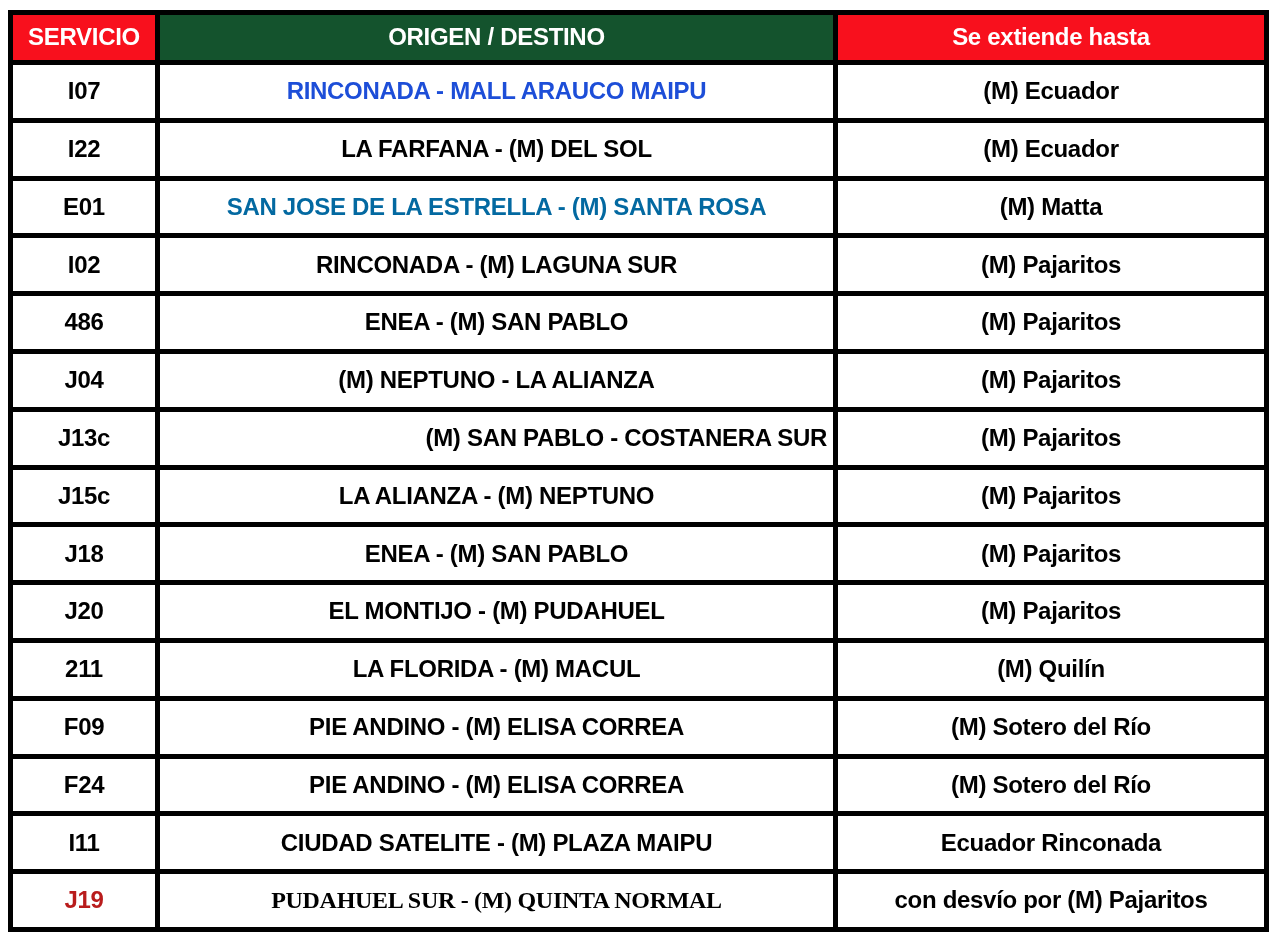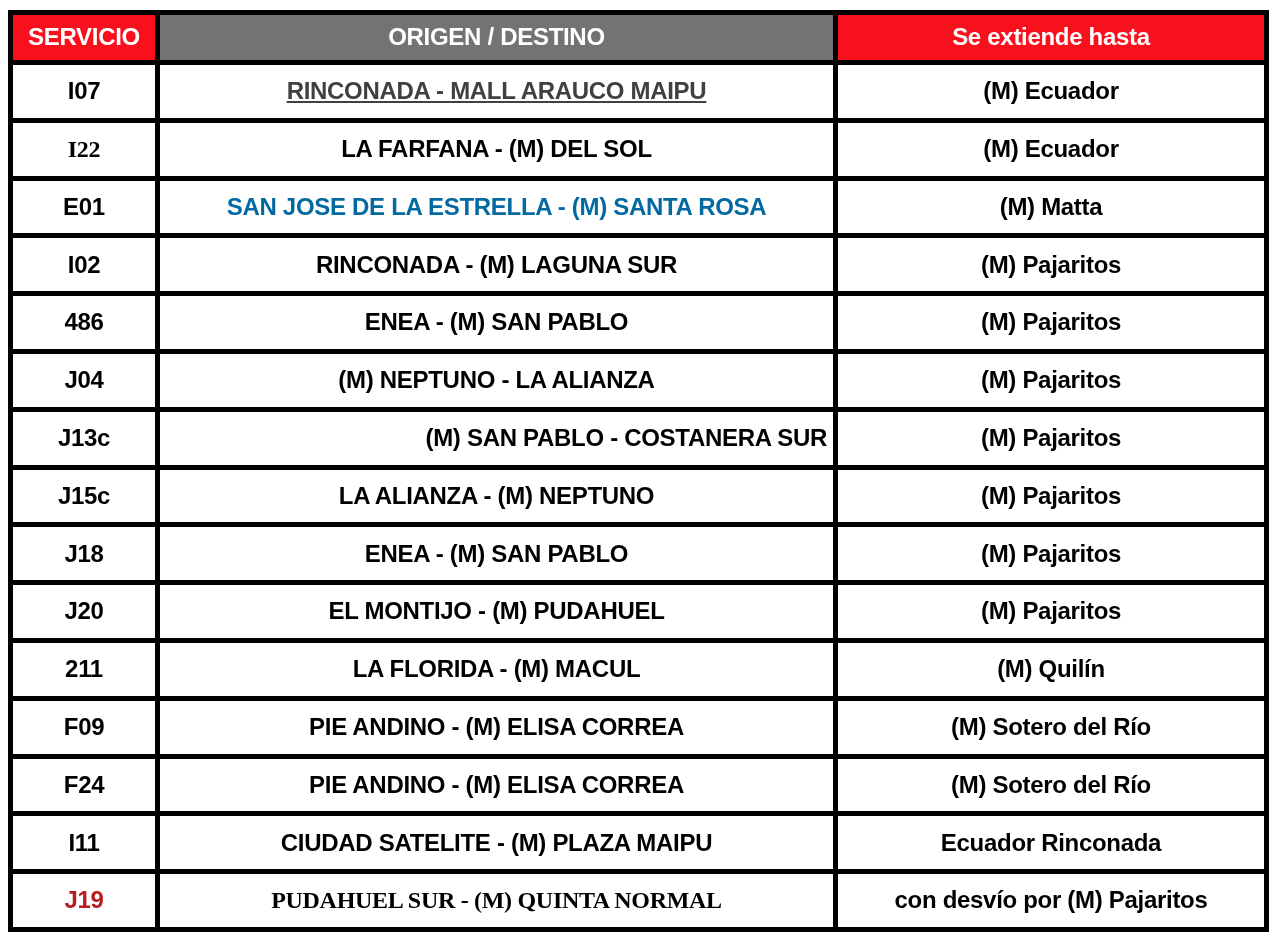--- a/index.html
+++ b/index.html
@@ -54,32 +54,32 @@
 <div class="page">
   <table class="services">
     <colgroup>
       <col class="c-servicio">
       <col class="c-origen">
       <col class="c-extiende">
     </colgroup>
     <thead>
       <tr>
         <th style="background: rgb(248, 16, 29); color: rgb(255, 255, 255);">SERVICIO</th>
-        <th style="background: #737373; color: rgb(255, 255, 255);">ORIGEN / DESTINO</th>
+        <th style="background: #14532d; color: rgb(255, 255, 255);">ORIGEN / DESTINO</th>
         <th style="background: rgb(248, 16, 29); color: rgb(255, 255, 255);">Se extiende hasta</th>
       </tr>
     </thead>
     <tbody id="table-body">
         <tr>
           <td style="color: rgb(0, 0, 0);">I07</td>
-          <td style="color: #404040; text-decoration: underline;">RINCONADA - MALL ARAUCO MAIPU</td>
+          <td style="color: #1d4ed8;">RINCONADA - MALL ARAUCO MAIPU</td>
           <td style="color: rgb(0, 0, 0);">(M) Ecuador</td>
         </tr>
         <tr>
-          <td style="color: rgb(0, 0, 0); font-family: Liberation Serif, serif;">I22</td>
+          <td style="color: rgb(0, 0, 0);">I22</td>
           <td style="color: rgb(0, 0, 0);">LA FARFANA - (M) DEL SOL</td>
           <td style="color: rgb(0, 0, 0);">(M) Ecuador</td>
         </tr>
         <tr>
           <td style="color: rgb(0, 0, 0);">E01</td>
           <td style="color: #0369a1; text-align: center;">SAN JOSE DE LA ESTRELLA - (M) SANTA ROSA</td>
           <td style="color: rgb(0, 0, 0);">(M) Matta</td>
         </tr>
         <tr>
           <td style="color: rgb(0, 0, 0);">I02</td>

